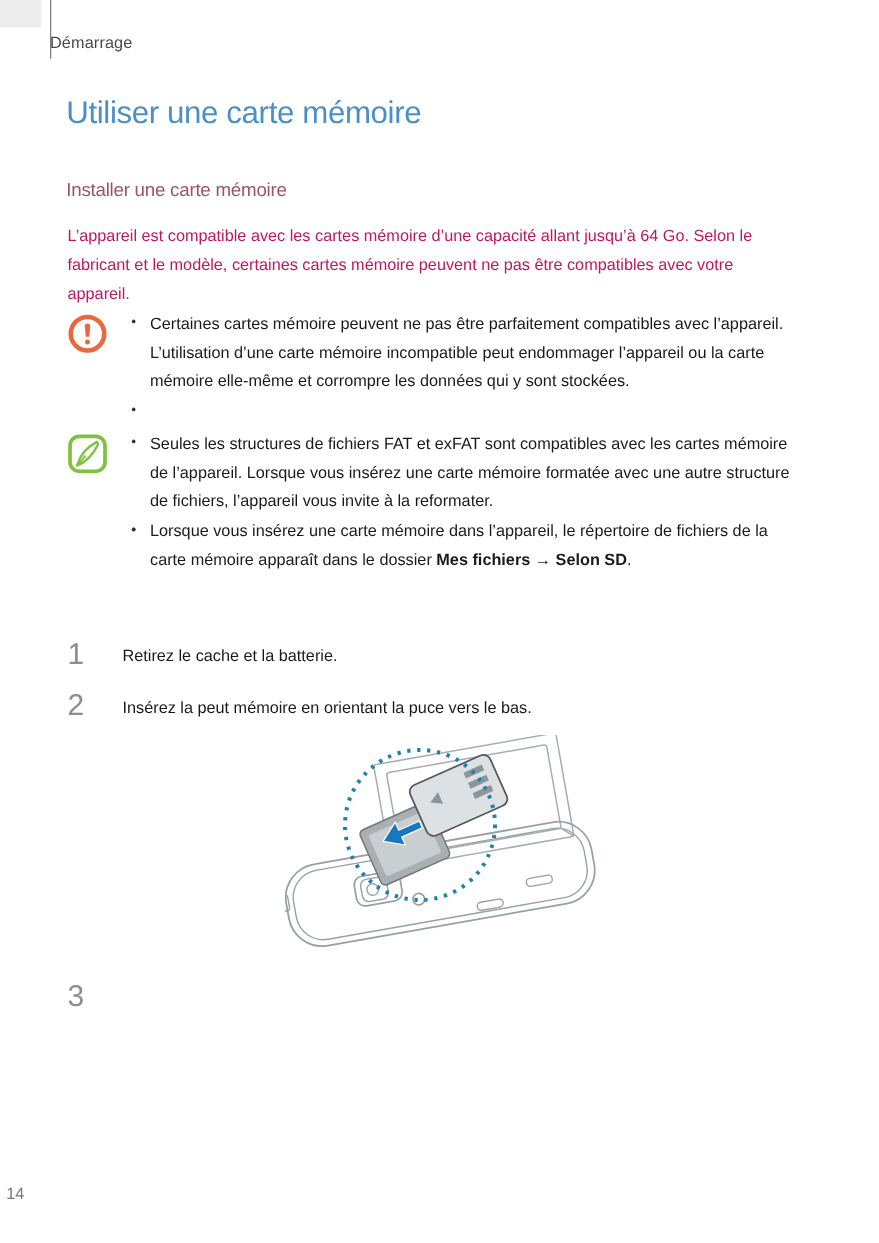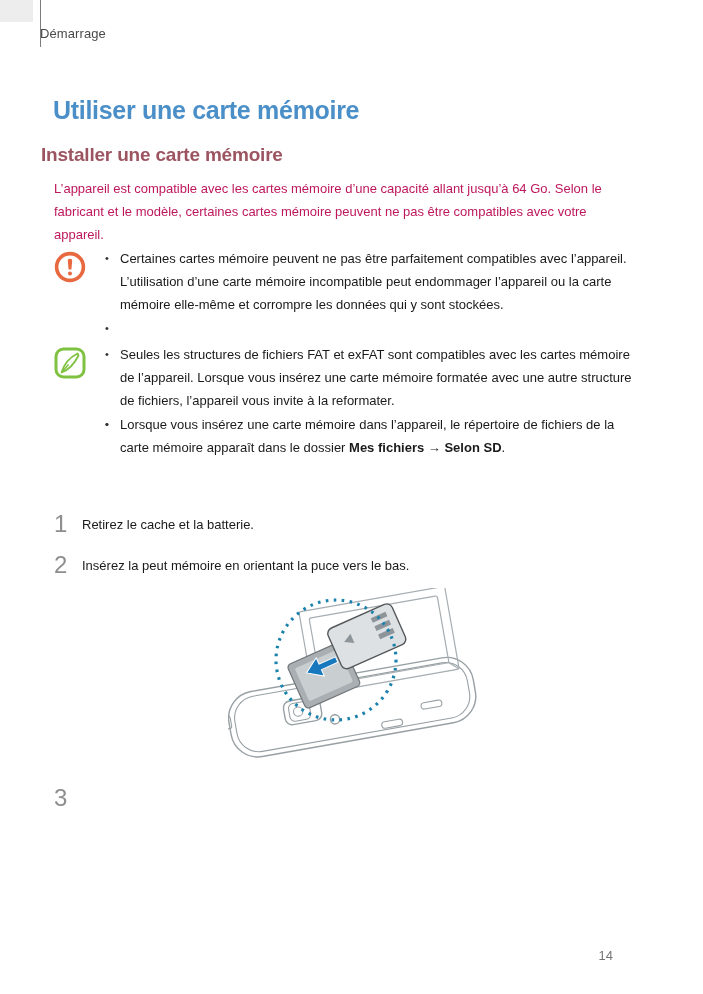--- a/index.html
+++ b/index.html
@@ -25,28 +25,28 @@
     width: 1px; height: 47px;
     background: #7c7c7c;
   }
 
   .breadcrumb {
     position: absolute; left: 40px; top: 26px;
     font-size: 13px; color: #4a4a4a; letter-spacing: 0.1px;
   }
 
   .page-title {
-    position: absolute; left: 53px; top: 96px;
-    font-size: 25px; font-weight: 700; color: #4b8fc8;
+    position: absolute; left: 53px; top: 76px;
+    font-size: 25px; font-weight: 400; color: #4b8fc8;
     letter-spacing: -0.3px;
   }
 
   .section-heading {
-    position: absolute; left: 41px; top: 144px;
-    font-size: 19px; font-weight: 700; color: #9c5560;
+    position: absolute; left: 53px; top: 144px;
+    font-size: 15px; font-weight: 400; color: #9c5560;
     letter-spacing: -0.2px;
   }
 
   .intro {
     position: absolute; left: 54px; top: 177px;
     width: 566px;
     font-size: 13px; line-height: 23px; color: #be185d;
   }
 
   .callout {
@@ -81,32 +81,32 @@
   }
   .step-1 { top: 511px; }
   .step-2 { top: 552px; }
   .step-3 { top: 785px; }
   .step-num {
     width: 16px;
     font-size: 24px; line-height: 26px; color: #8e8e8e;
     font-weight: 400;
   }
   .step-text {
-    margin-left: 12px; margin-top: 6px;
+    margin-left: 28px; margin-top: 6px;
     font-size: 13px; color: #1a1a1a;
   }
 
   .illustration {
     position: absolute; left: 228px; top: 588px;
     width: 250px; height: 185px;
   }
 
   .page-footer {
-    position: absolute; left: 15px; top: 946px;
-    width: 598px; text-align: right;
+    position: absolute; left: 5px; top: 946px;
+    width: 598px; text-align: left;
   }
   .page-number { font-size: 13px; color: #777; }
 </style>
 </head>
 <body>
 
 <div class="page">
 
   <div class="corner-block"></div>
   <div class="header-rule"></div>

